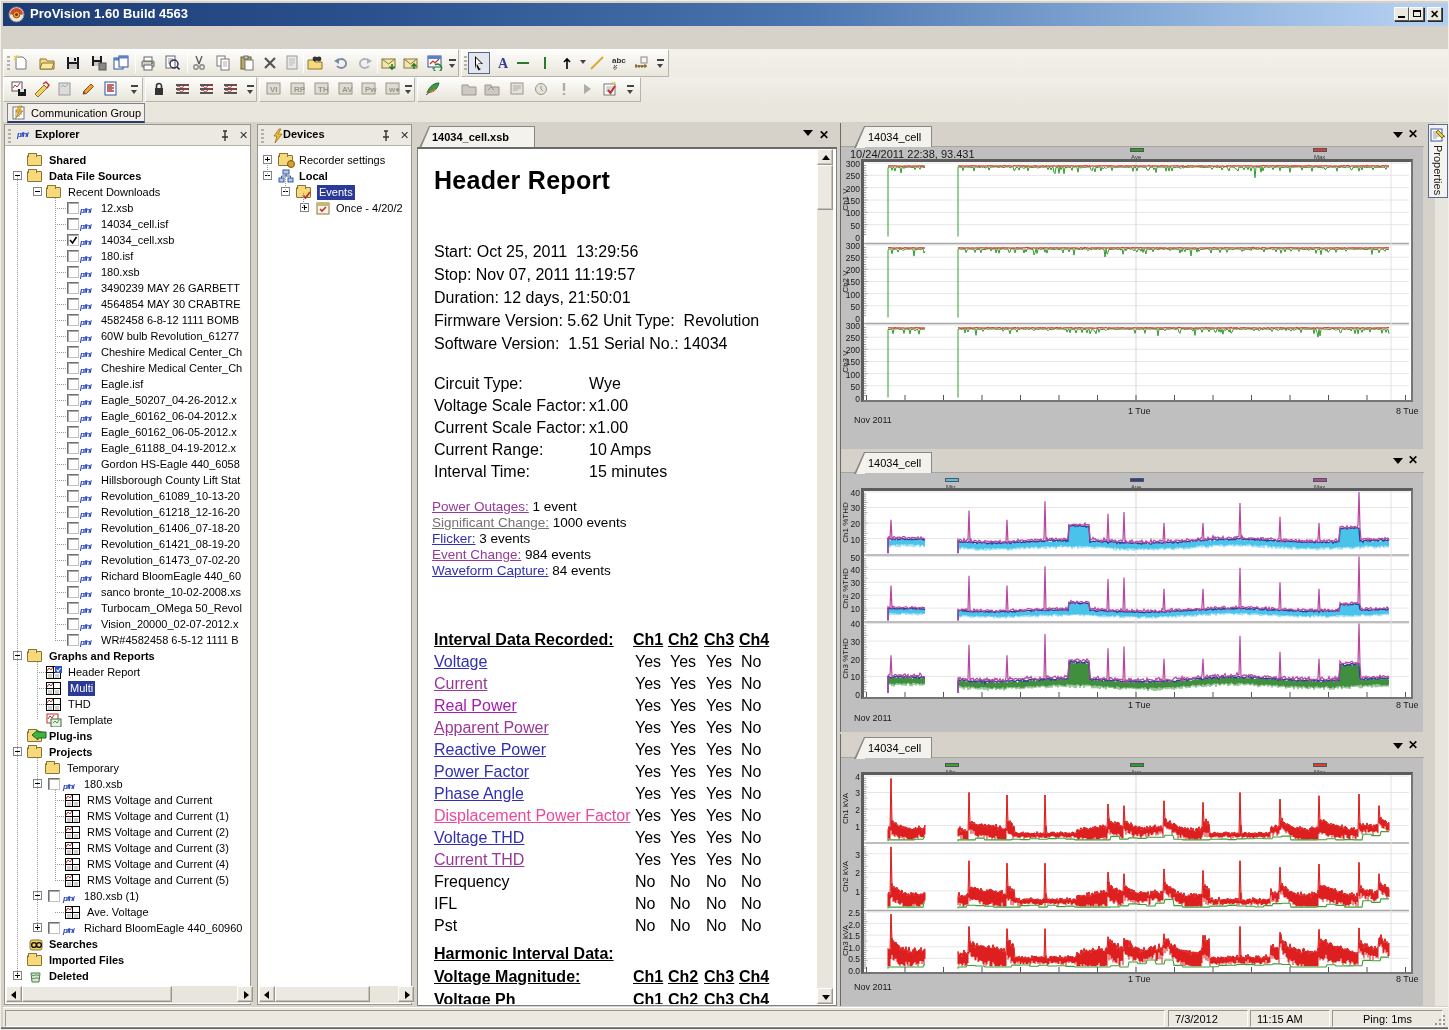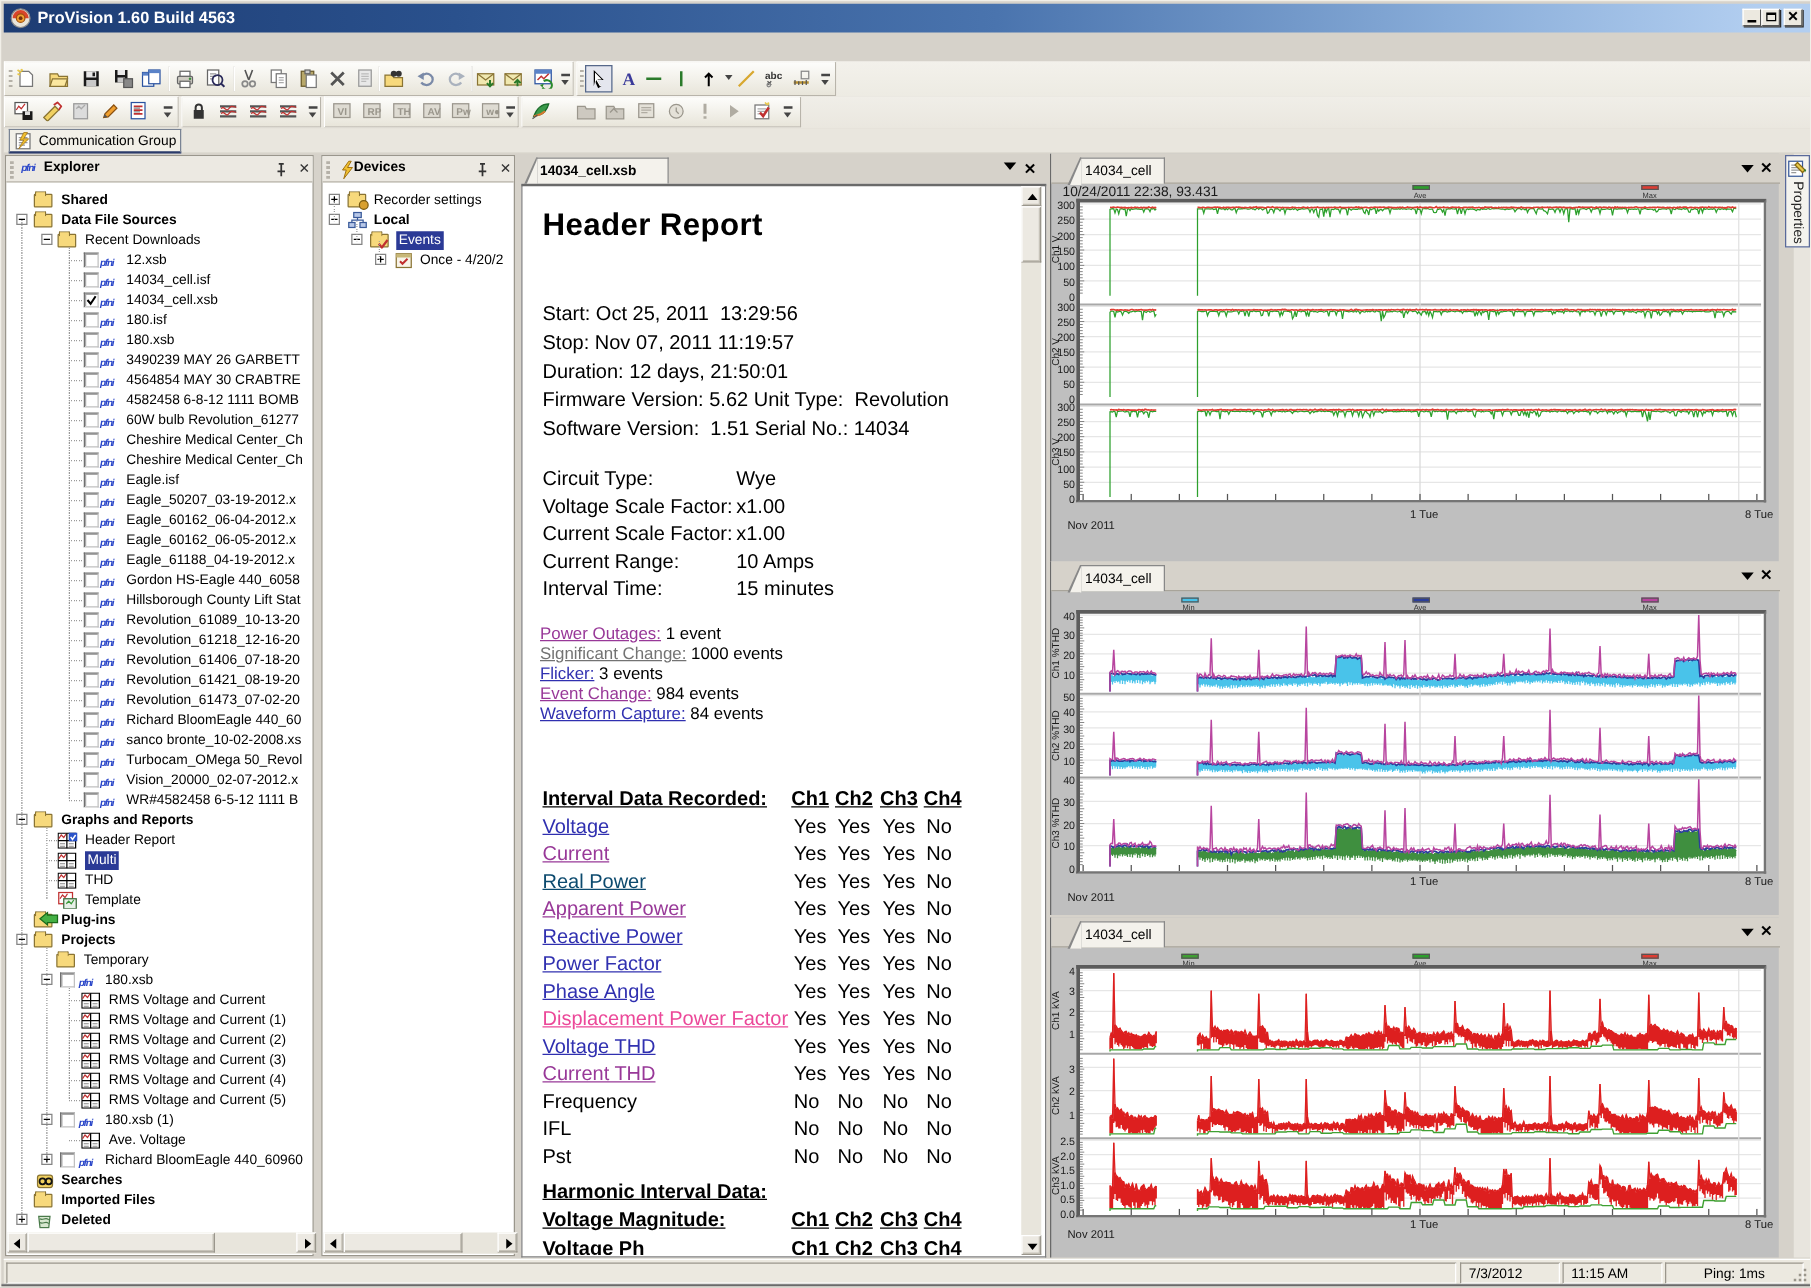--- a/index.html
+++ b/index.html
@@ -407,21 +407,21 @@
 <div class="dots-h" style="left:50px;top:221px;width:12px;"></div>
 <div class="trow" style="left:0;top:229px;width:245px;">
             <div class="cbox" style="left:62px;"></div>
             <div class="ppi" style="left:75px;">pfni</div>
             <div class="" style="left:96px;position:absolute;">Eagle.isf</div>
           </div>
 <div class="dots-h" style="left:50px;top:237px;width:12px;"></div>
 <div class="trow" style="left:0;top:245px;width:245px;">
             <div class="cbox" style="left:62px;"></div>
             <div class="ppi" style="left:75px;">pfni</div>
-            <div class="" style="left:96px;position:absolute;">Eagle_50207_03-19-2012.x</div>
+            <div class="" style="left:96px;position:absolute;">Eagle_50207_04-26-2012.x</div>
           </div>
 <div class="dots-h" style="left:50px;top:253px;width:12px;"></div>
 <div class="trow" style="left:0;top:261px;width:245px;">
             <div class="cbox" style="left:62px;"></div>
             <div class="ppi" style="left:75px;">pfni</div>
             <div class="" style="left:96px;position:absolute;">Eagle_60162_06-04-2012.x</div>
           </div>
 <div class="dots-h" style="left:50px;top:269px;width:12px;"></div>
 <div class="trow" style="left:0;top:277px;width:245px;">
             <div class="cbox" style="left:62px;"></div>
@@ -802,21 +802,21 @@
 <div class="abs" style="left:16px;top:504px;color:#3030b0;text-decoration:underline;">Voltage</div>
 <div class="abs" style="left:217px;top:504px;">Yes</div>
 <div class="abs" style="left:252px;top:504px;">Yes</div>
 <div class="abs" style="left:288px;top:504px;">Yes</div>
 <div class="abs" style="left:323px;top:504px;">No</div>
 <div class="abs" style="left:16px;top:526px;color:#983898;text-decoration:underline;">Current</div>
 <div class="abs" style="left:217px;top:526px;">Yes</div>
 <div class="abs" style="left:252px;top:526px;">Yes</div>
 <div class="abs" style="left:288px;top:526px;">Yes</div>
 <div class="abs" style="left:323px;top:526px;">No</div>
-<div class="abs" style="left:16px;top:548px;color:#0c4a6e;text-decoration:underline;">Real Power</div>
+<div class="abs" style="left:16px;top:548px;color:#a21caf;text-decoration:underline;">Real Power</div>
 <div class="abs" style="left:217px;top:548px;">Yes</div>
 <div class="abs" style="left:252px;top:548px;">Yes</div>
 <div class="abs" style="left:288px;top:548px;">Yes</div>
 <div class="abs" style="left:323px;top:548px;">No</div>
 <div class="abs" style="left:16px;top:570px;color:#983898;text-decoration:underline;">Apparent Power</div>
 <div class="abs" style="left:217px;top:570px;">Yes</div>
 <div class="abs" style="left:252px;top:570px;">Yes</div>
 <div class="abs" style="left:288px;top:570px;">Yes</div>
 <div class="abs" style="left:323px;top:570px;">No</div>
 <div class="abs" style="left:16px;top:592px;color:#3030b0;text-decoration:underline;">Reactive Power</div>

